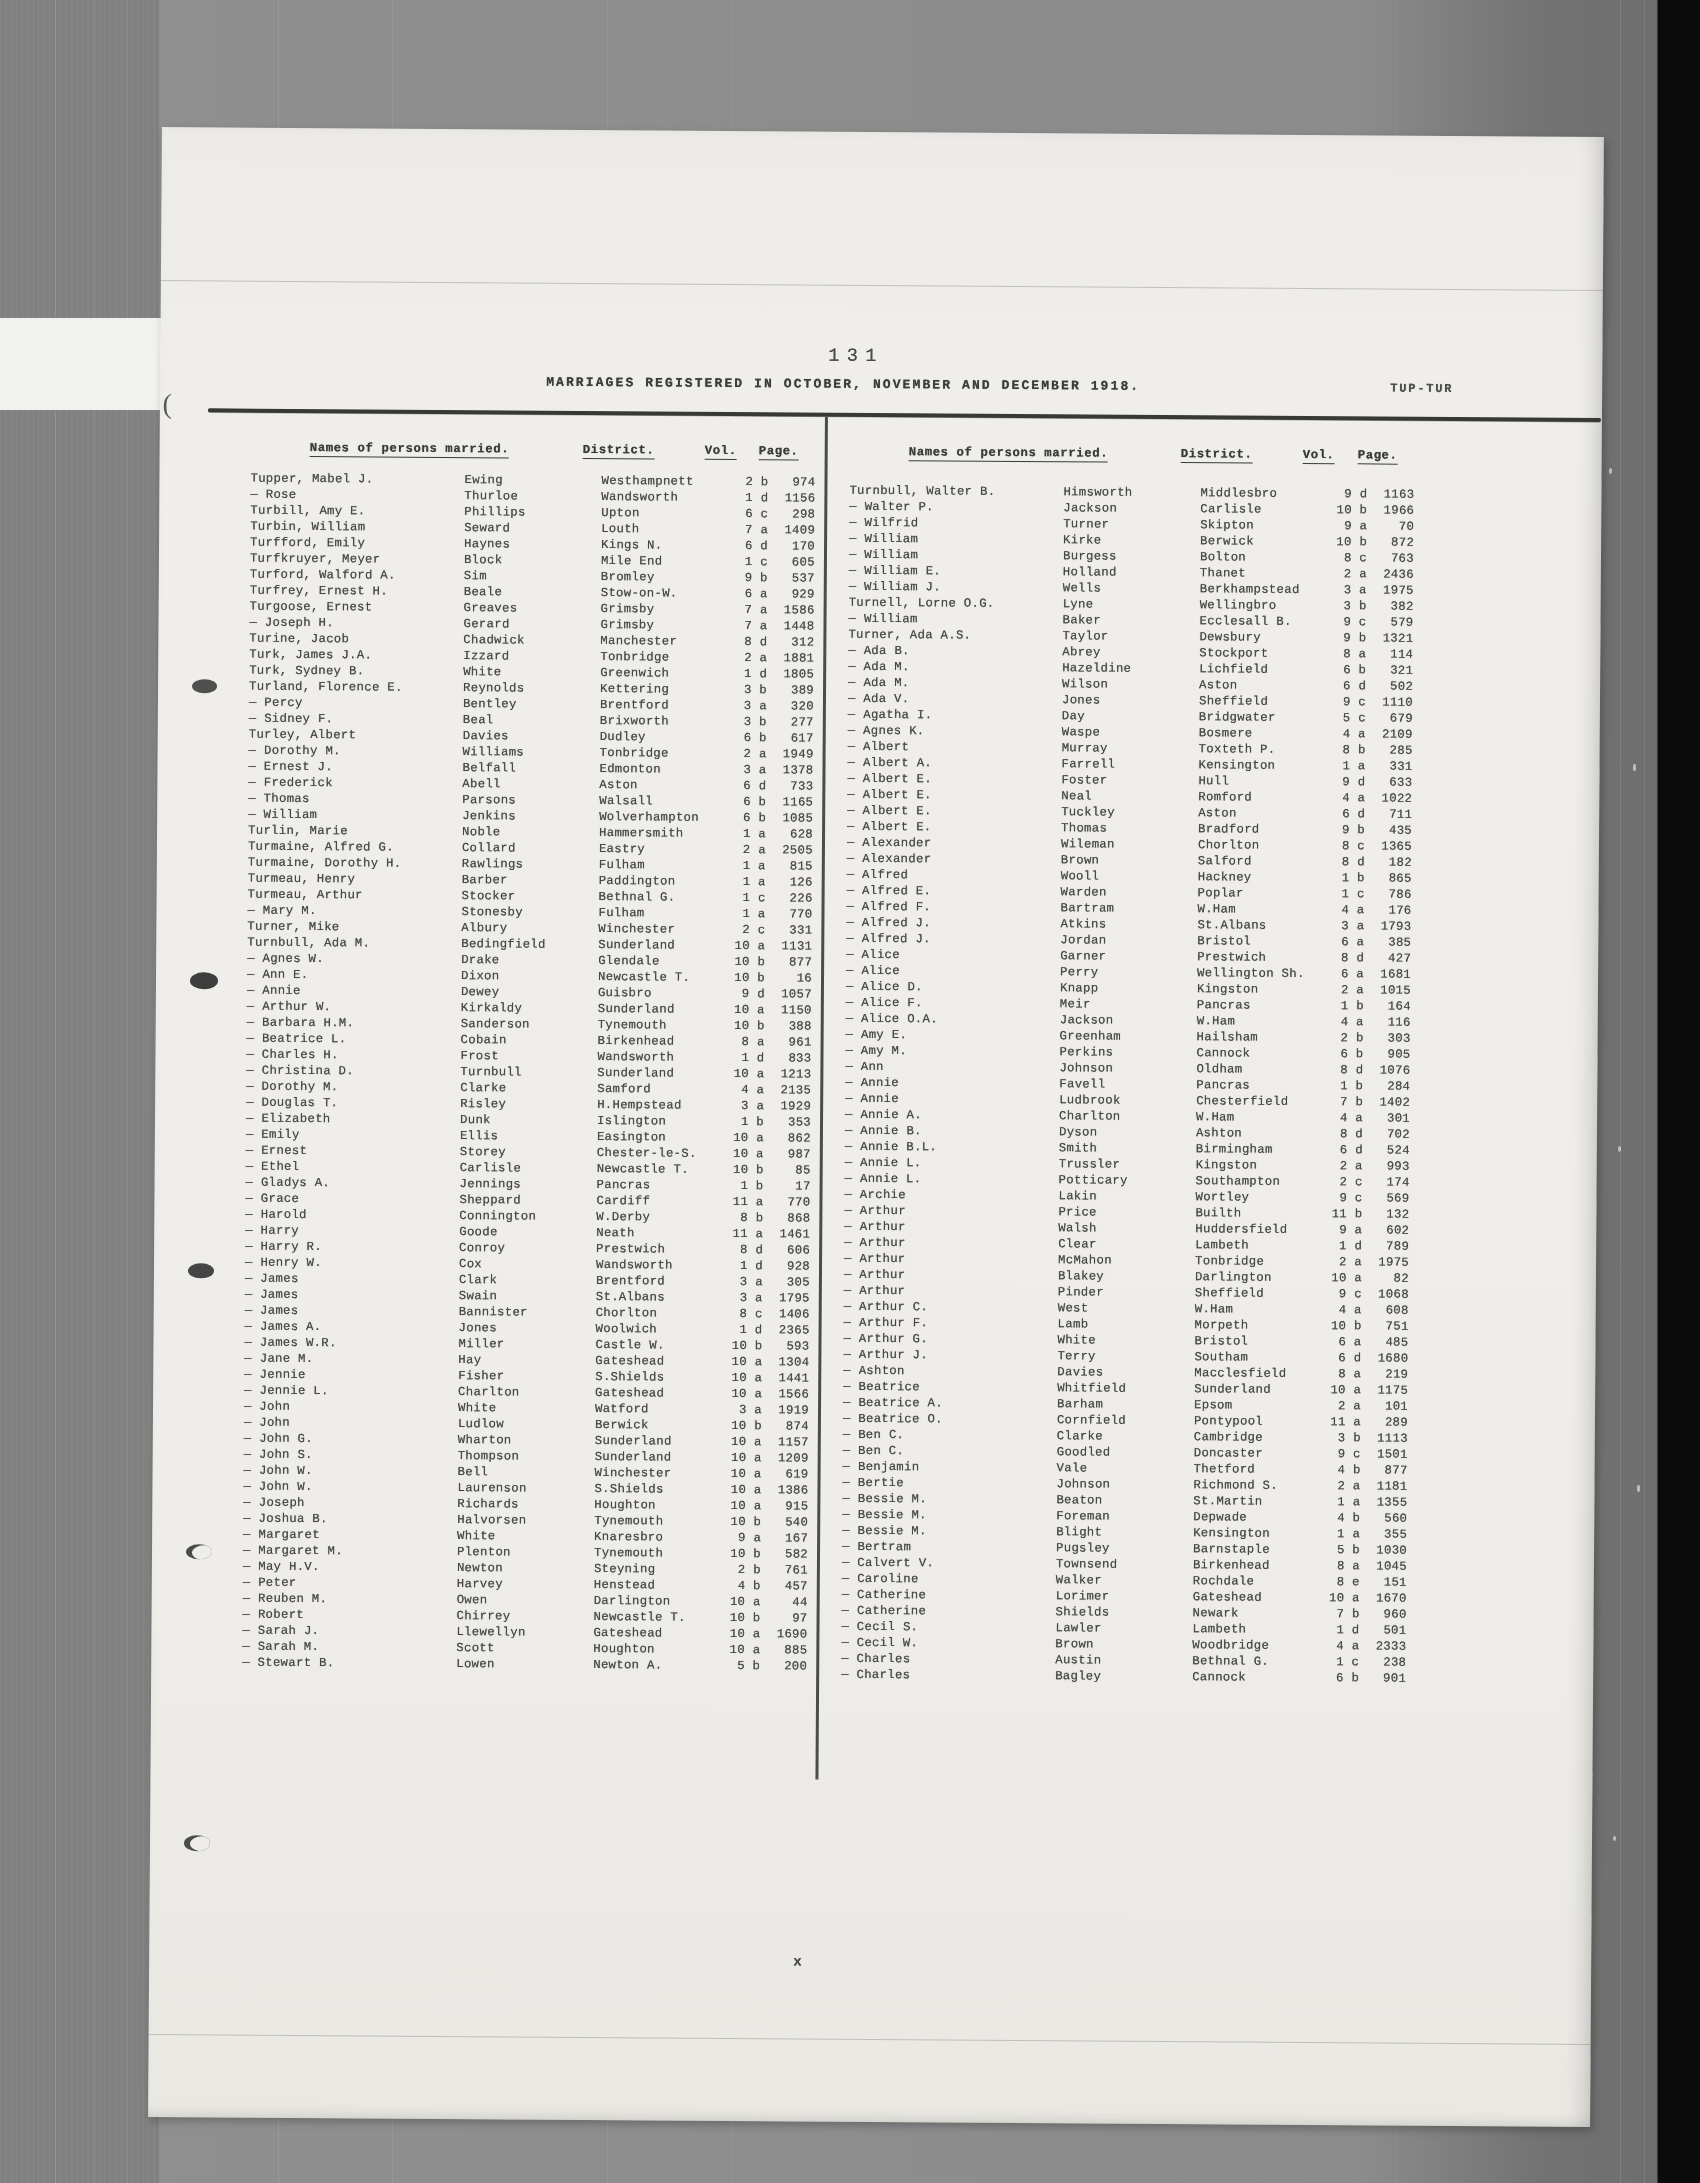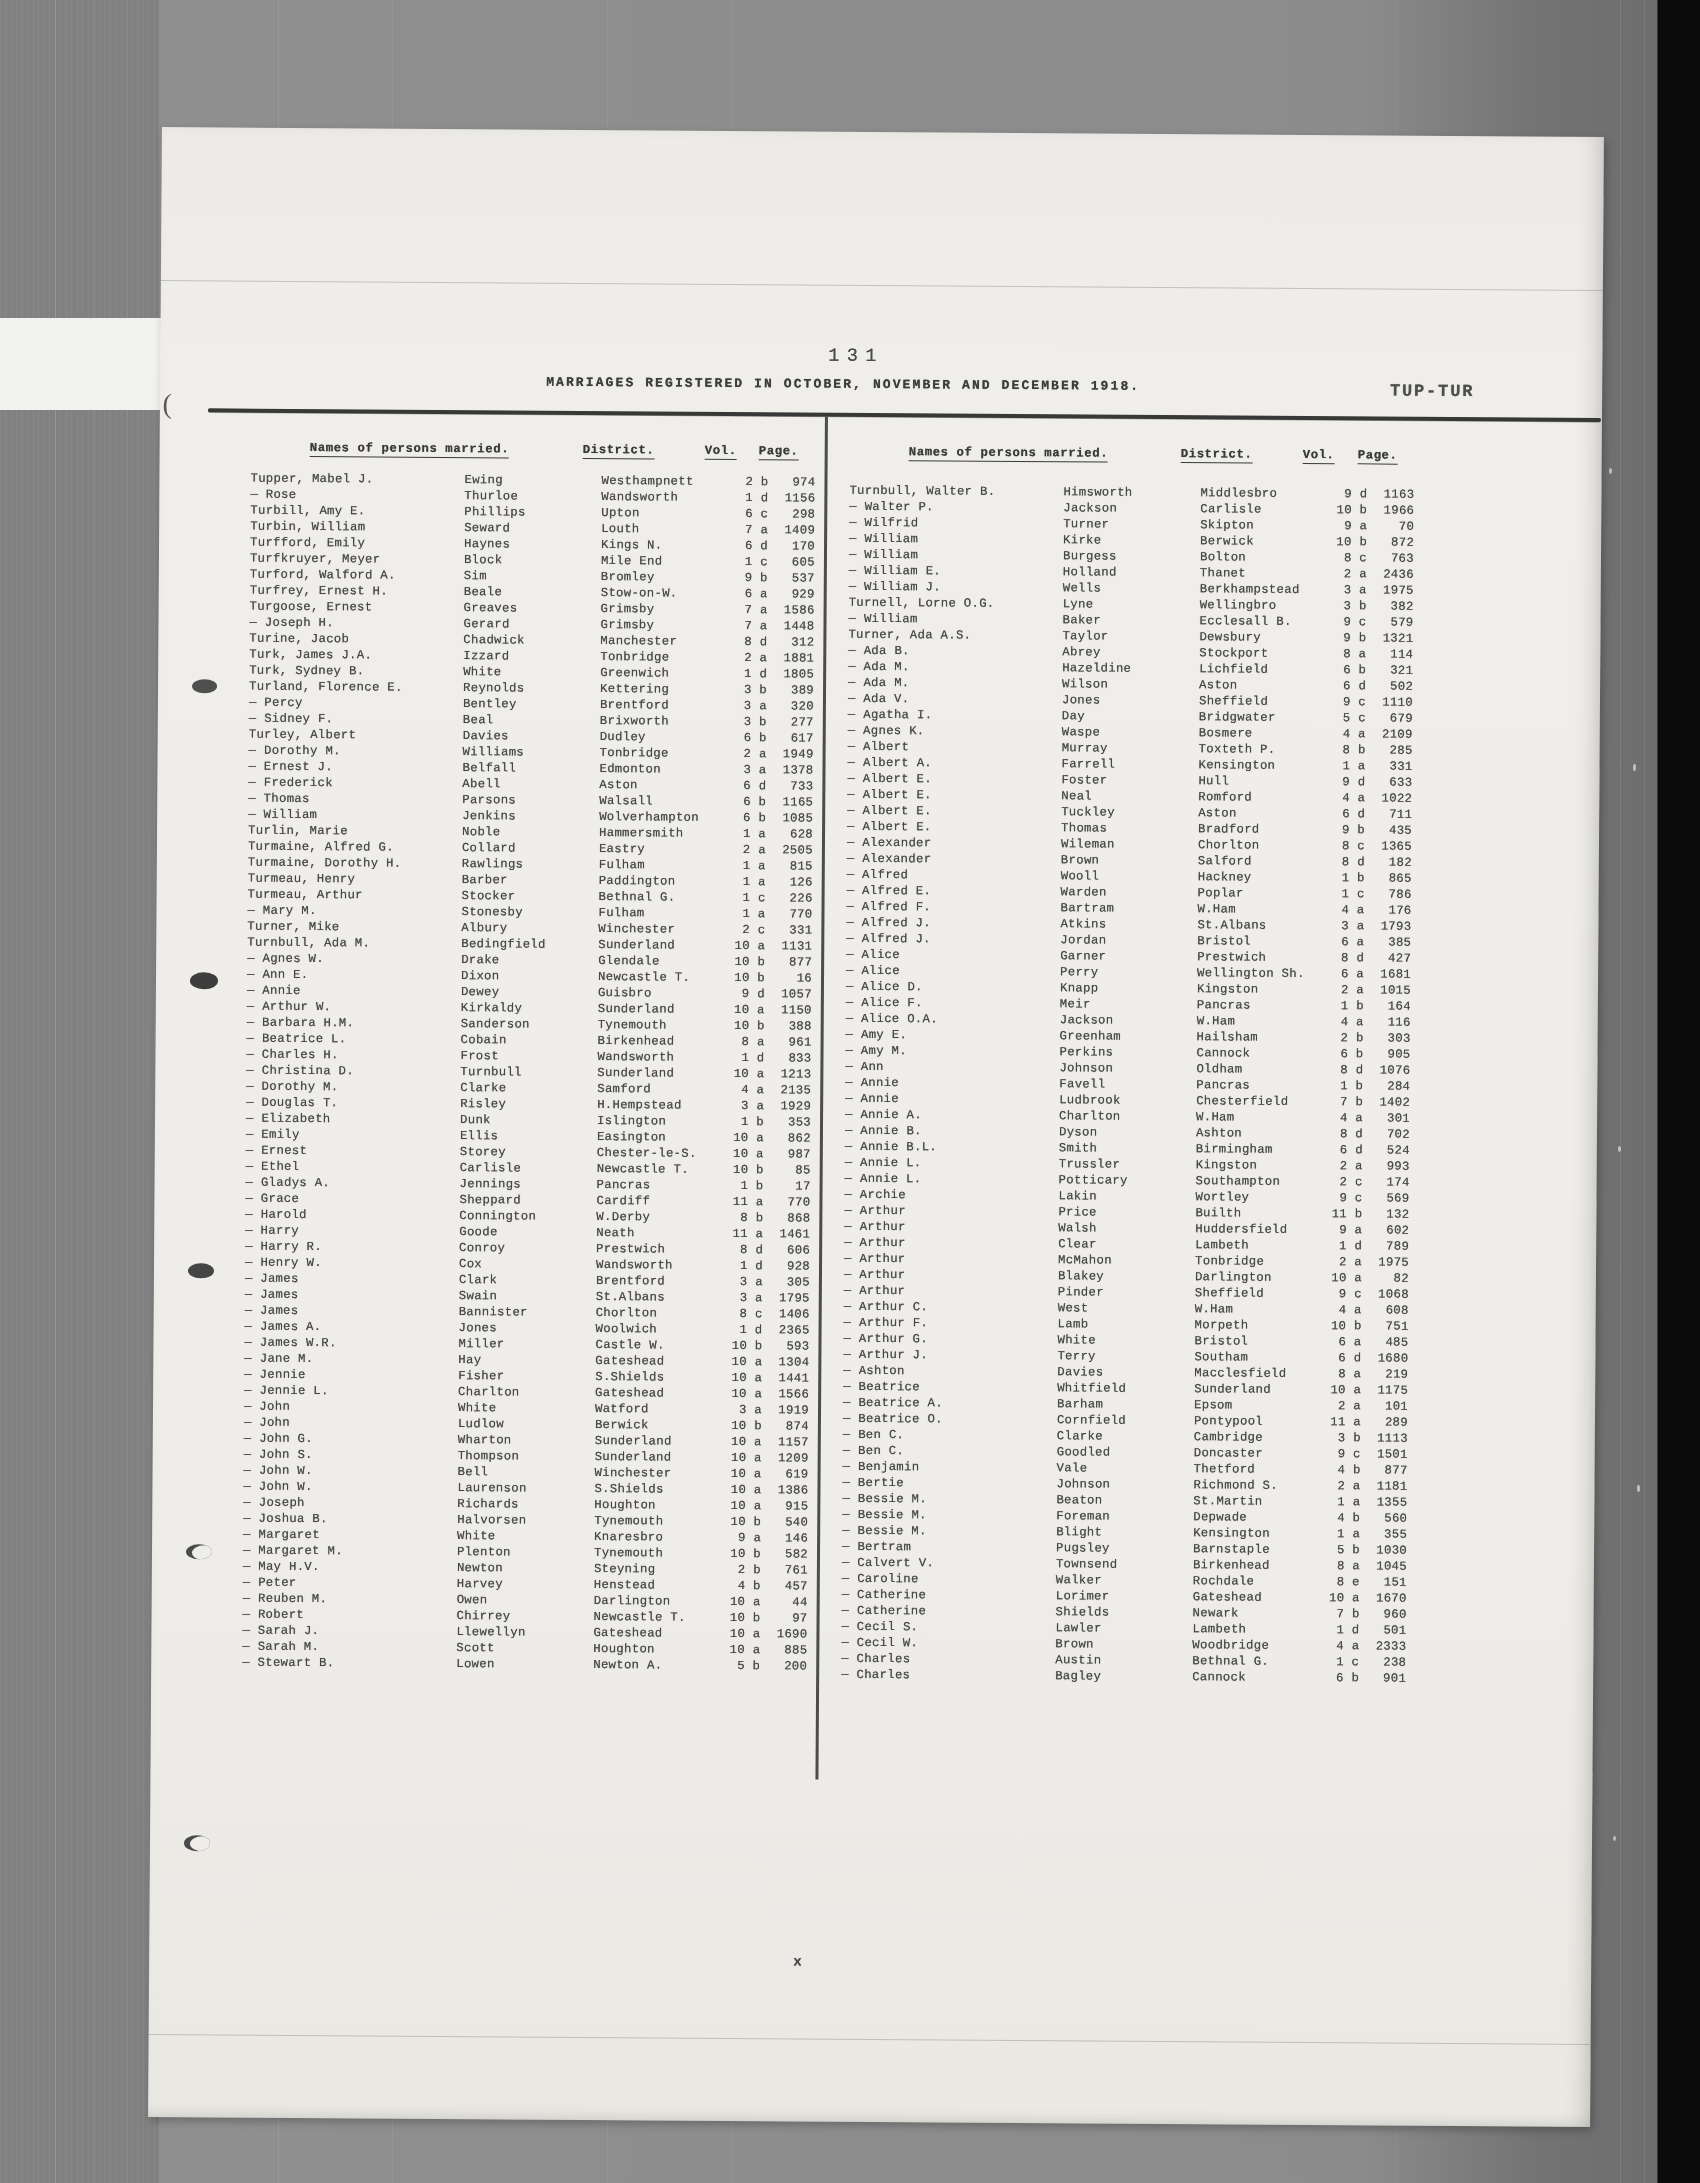--- a/index.html
+++ b/index.html
@@ -29,21 +29,21 @@
   }
   .crease{position:absolute;left:0;width:100%;height:1.2px;background:rgba(140,140,132,.45);}
   .crease.top{top:153px;}
   .crease.bottom{top:1907px;}
 
   .pagenum{position:absolute;left:668px;top:214px;font-size:18.5px;letter-spacing:7.4px;color:#4a4a4a;
     text-shadow:0 0 0.6px rgba(60,60,60,.8);}
   .title-line{position:absolute;left:0;top:245px;width:100%;height:20px;color:#3c3c3c;}
   .doc-title{position:absolute;left:386px;top:0;font-size:13px;font-weight:bold;letter-spacing:2.1px;
     text-shadow:0 0 0.7px rgba(50,50,50,.8);white-space:nowrap;}
-  .range-label{position:absolute;left:1230px;top:1.2px;font-size:17px;font-weight:bold;letter-spacing:1.8px;
+  .range-label{position:absolute;left:1230px;top:1.2px;font-size:12px;font-weight:bold;letter-spacing:1.8px;
     color:#4e4e4e;text-shadow:0 0 0.7px rgba(60,60,60,.7);white-space:nowrap;}
   .top-rule{position:absolute;left:48px;top:281px;width:1393px;height:3.7px;background:#383838;border-radius:1.8px;
     box-shadow:0 0.6px 0 rgba(60,60,60,.4);}
   .col-divider{position:absolute;left:665px;top:285px;width:2.5px;height:1363px;background:#4c4c4c;}
 
   
   .headers{position:absolute;top:313px;left:0;width:100%;height:18.5px;color:#3a3a3a;font-size:12.3px;font-weight:bold;}
   .headers span{position:absolute;border-bottom:1.2px solid #3a3a3a;padding-bottom:1.2px;white-space:nowrap;
     text-shadow:0 0 0.7px rgba(50,50,50,.75);letter-spacing:0.6px;}
   .h-names-l{left:150px;} .h-district-l{left:423px;} .h-vol-l{left:545px;} .h-page-l{left:599px;}
@@ -180,21 +180,21 @@
       <div class="row"><span class="c c0">— Jennie</span><span class="c c1">Fisher</span><span class="c c2">S.Shields</span><span class="c c3">10 a</span><span class="c c4">1441</span></div>
       <div class="row"><span class="c c0">— Jennie L.</span><span class="c c1">Charlton</span><span class="c c2">Gateshead</span><span class="c c3">10 a</span><span class="c c4">1566</span></div>
       <div class="row"><span class="c c0">— John</span><span class="c c1">White</span><span class="c c2">Watford</span><span class="c c3">3 a</span><span class="c c4">1919</span></div>
       <div class="row"><span class="c c0">— John</span><span class="c c1">Ludlow</span><span class="c c2">Berwick</span><span class="c c3">10 b</span><span class="c c4">874</span></div>
       <div class="row"><span class="c c0">— John G.</span><span class="c c1">Wharton</span><span class="c c2">Sunderland</span><span class="c c3">10 a</span><span class="c c4">1157</span></div>
       <div class="row"><span class="c c0">— John S.</span><span class="c c1">Thompson</span><span class="c c2">Sunderland</span><span class="c c3">10 a</span><span class="c c4">1209</span></div>
       <div class="row"><span class="c c0">— John W.</span><span class="c c1">Bell</span><span class="c c2">Winchester</span><span class="c c3">10 a</span><span class="c c4">619</span></div>
       <div class="row"><span class="c c0">— John W.</span><span class="c c1">Laurenson</span><span class="c c2">S.Shields</span><span class="c c3">10 a</span><span class="c c4">1386</span></div>
       <div class="row"><span class="c c0">— Joseph</span><span class="c c1">Richards</span><span class="c c2">Houghton</span><span class="c c3">10 a</span><span class="c c4">915</span></div>
       <div class="row"><span class="c c0">— Joshua B.</span><span class="c c1">Halvorsen</span><span class="c c2">Tynemouth</span><span class="c c3">10 b</span><span class="c c4">540</span></div>
-      <div class="row"><span class="c c0">— Margaret</span><span class="c c1">White</span><span class="c c2">Knaresbro</span><span class="c c3">9 a</span><span class="c c4">146</span></div>
+      <div class="row"><span class="c c0">— Margaret</span><span class="c c1">White</span><span class="c c2">Knaresbro</span><span class="c c3">9 a</span><span class="c c4">167</span></div>
       <div class="row"><span class="c c0">— Margaret M.</span><span class="c c1">Plenton</span><span class="c c2">Tynemouth</span><span class="c c3">10 b</span><span class="c c4">582</span></div>
       <div class="row"><span class="c c0">— May H.V.</span><span class="c c1">Newton</span><span class="c c2">Steyning</span><span class="c c3">2 b</span><span class="c c4">761</span></div>
       <div class="row"><span class="c c0">— Peter</span><span class="c c1">Harvey</span><span class="c c2">Henstead</span><span class="c c3">4 b</span><span class="c c4">457</span></div>
       <div class="row"><span class="c c0">— Reuben M.</span><span class="c c1">Owen</span><span class="c c2">Darlington</span><span class="c c3">10 a</span><span class="c c4">44</span></div>
       <div class="row"><span class="c c0">— Robert</span><span class="c c1">Chirrey</span><span class="c c2">Newcastle T.</span><span class="c c3">10 b</span><span class="c c4">97</span></div>
       <div class="row"><span class="c c0">— Sarah J.</span><span class="c c1">Llewellyn</span><span class="c c2">Gateshead</span><span class="c c3">10 a</span><span class="c c4">1690</span></div>
       <div class="row"><span class="c c0">— Sarah M.</span><span class="c c1">Scott</span><span class="c c2">Houghton</span><span class="c c3">10 a</span><span class="c c4">885</span></div>
       <div class="row"><span class="c c0">— Stewart B.</span><span class="c c1">Lowen</span><span class="c c2">Newton A.</span><span class="c c3">5 b</span><span class="c c4">200</span></div>
     </div>
   <div class="col col-right" id="col-right">

